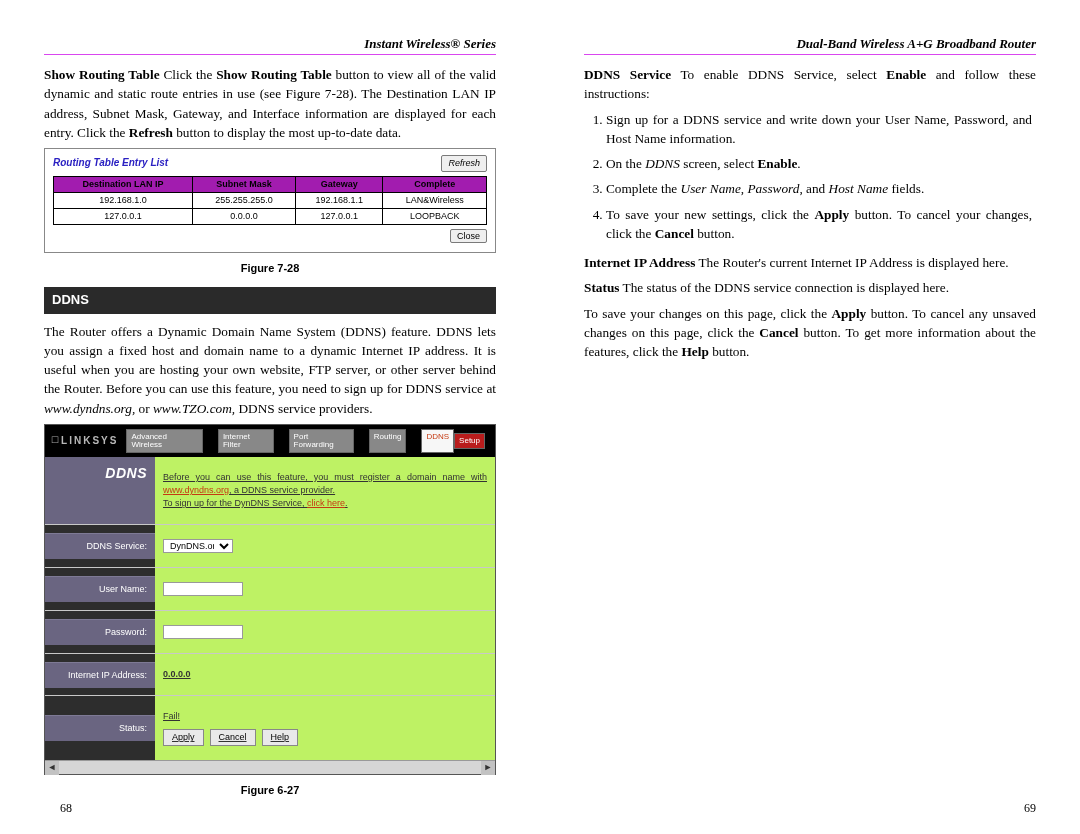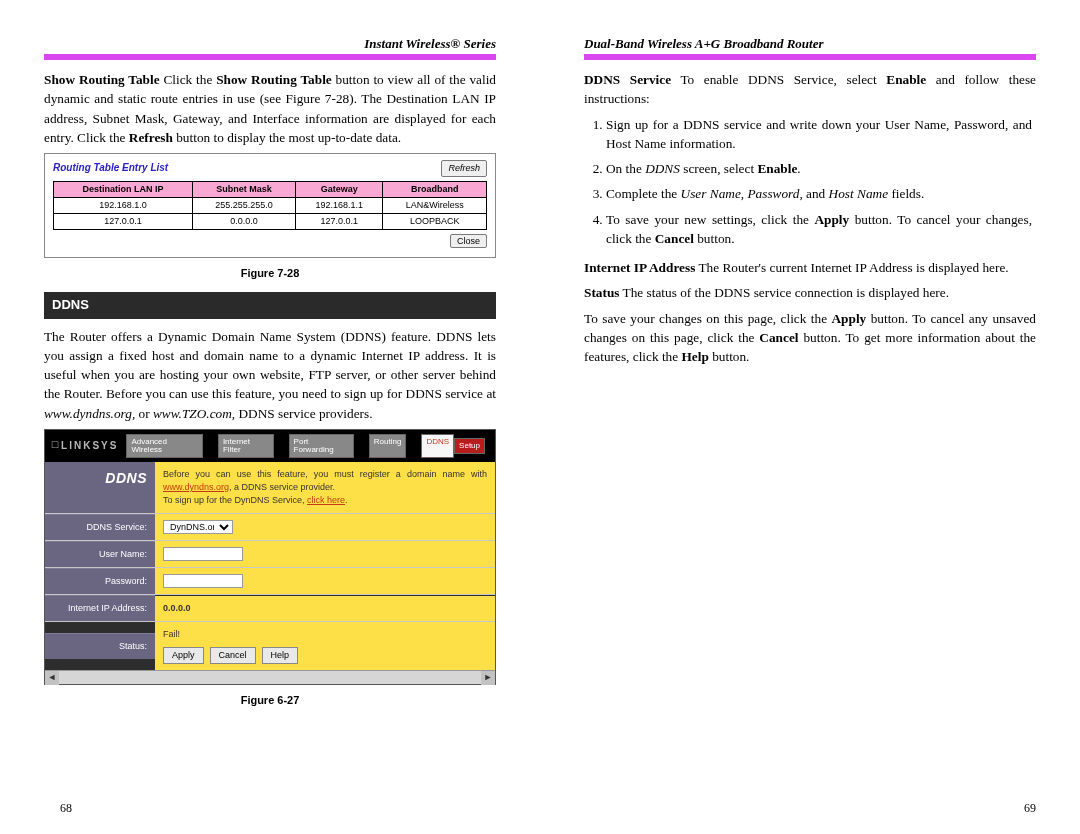--- a/index.html
+++ b/index.html
@@ -1,56 +1,56 @@
 <!DOCTYPE html>
 <html><head>
 <meta charset="utf-8">
 <style>
   * { box-sizing: border-box; margin: 0; padding: 0; }
   body { background:#fff; font-family:"Times New Roman", serif; color:#000; width:1080px; height:834px; overflow:hidden; }
   .spread { display:flex; width:1080px; height:834px; }
   .page { width:50%; padding:36px 44px 20px 44px; position:relative; display:flex; flex-direction:column; }
-  .hdr { font-style:italic; font-weight:700; font-size:13px; border-bottom:6px solid #d946ef; padding-bottom:2px; margin-bottom:10px; }
+  .hdr { font-style:italic; font-weight:700; font-size:13px; border-bottom:1px solid #d946ef; padding-bottom:2px; margin-bottom:10px; }
   .page.left .hdr { text-align:right; }
-  .page.right .hdr { text-align:left;font-style:italic; }
+  .page.right .hdr { text-align:right;font-style:italic; }
   .body { font-size:13.3px; line-height:1.45; text-align:justify; }
   .body p { margin-bottom:6px; }
   .body b { font-weight:700; }
   .body i { font-style:italic; }
   ol.steps { list-style:decimal; padding-left:22px; margin:4px 4px 10px 0; }
   ol.steps li { margin-bottom:6px; text-align:justify; }
   .figcap { font-family:Arial,Helvetica,sans-serif; font-weight:700; font-size:11px; text-align:center; margin:8px 0 10px; }
   .section-bar { background:#2a2a2a; color:#fff; font-family:Arial,Helvetica,sans-serif; font-weight:700; font-size:13px; padding:4px 8px; }
   .pgnum { position:absolute; bottom:18px; font-size:12px; }
   .page.left .pgnum { left:60px; }
   .page.right .pgnum { right:44px; }
 
   
   .fig728 { border:1px solid #888; padding:6px 8px 8px; font-family:Arial,Helvetica,sans-serif; font-size:10px; margin-top:6px; background:#fff; }
   .rt-top { display:flex; justify-content:space-between; align-items:center; margin-bottom:4px;font-style:italic; }
   .rt-title { color:#2a20c2; font-weight:700; font-size:10px; }
   .mini-btn { font-size:9px; background:#efefef; border:1px solid #7a7a7a; border-radius:2px; padding:1px 6px; cursor:pointer; color:#000; }
   .rt-table { width:100%; border-collapse:collapse; }
   .rt-table th, .rt-table td { border:1px solid #000; padding:1px 4px; font-size:9px; text-align:center; }
-  .rt-table th { background:#f9a8d4; font-weight:700; }
+  .rt-table th { background:#a21caf; font-weight:700; }
   .fig728 .bottom { text-align:right; margin-top:4px; }
 
   
   .fig627 { border:1px solid #555; background:#383838; font-family:Arial,Helvetica,sans-serif; margin-top:6px; }
   .fig627-inner { background:#2d2d2d; }
   .dd-top { display:flex; align-items:center; background:#000; padding:4px 6px; }
   .brand { color:#b8b8b8; font-size:10px; letter-spacing:2px; font-weight:700; }
   .tabs { display:flex; gap:15px; margin-left:8px; }
   .tab { font-size:8px; background:#888; color:#fff; padding:3px 4px; border:1px solid #666; line-height:1; }
   .tab.active { background:#f7f7f7; color:#c53a12; }
   .tab.setup { background:#b91c1c; color:#fff; margin-left:auto; margin-right:4px; }
   .dd-row { display:flex; }
   .dd-left { width:110px; background:#6a6581; color:#fff; font-size:9px; text-align:right; padding:6px 8px 6px 4px; }
   .dd-left.big { font-weight:700; font-size:14px; font-style:italic; letter-spacing:.5px; }
-  .dd-right { flex:1; background:#fde047; color:#333; font-size:9px; padding:6px 8px; }
+  .dd-right { flex:1; background:#bef264; color:#333; font-size:9px; padding:14px 8px;text-decoration:underline; }
   .dd-right.note a { color:#c53a12; text-decoration:underline; }
   .field-row { display:flex; align-items:center; border-top:1px solid #c8c8c8; }
   .field-row .dd-left { border-top:1px solid #7e7a95; }
   .tinput { width:80px; height:14px; border:1px solid #999; background:#fff; font-size:9px; padding:0 2px; }
   select.tinput { width:70px; }
   .btnrow { display:flex; gap:6px; margin-top:6px; }
   .rbtn { font-size:9px; background:#e9e9e9; border:1px solid #888; padding:1px 8px; color:#000; }
   .hscroll { background:#d6d6d6; height:14px; display:flex; align-items:center; justify-content:space-between; border-top:1px solid #999; }
   .arrow { width:14px; height:14px; background:#c2c2c2; display:flex; align-items:center; justify-content:center; font-size:9px; color:#333; }
 
@@ -71,21 +71,21 @@
         <div class="rt-top">
           <span class="rt-title">Routing Table Entry List</span>
           <span class="mini-btn">Refresh</span>
         </div>
         <table class="rt-table">
           <tbody>
               <tr>
             <th>Destination LAN IP</th>
             <th>Subnet Mask</th>
             <th>Gateway</th>
-            <th>Broadband</th>
+            <th>Complete</th>
           </tr>
           <tr>
             <td>192.168.1.0</td>
             <td>255.255.255.0</td>
             <td>192.168.1.1</td>
             <td>LAN&amp;Wireless</td>
           </tr>
           <tr>
             <td>127.0.0.1</td>
             <td>0.0.0.0</td>

